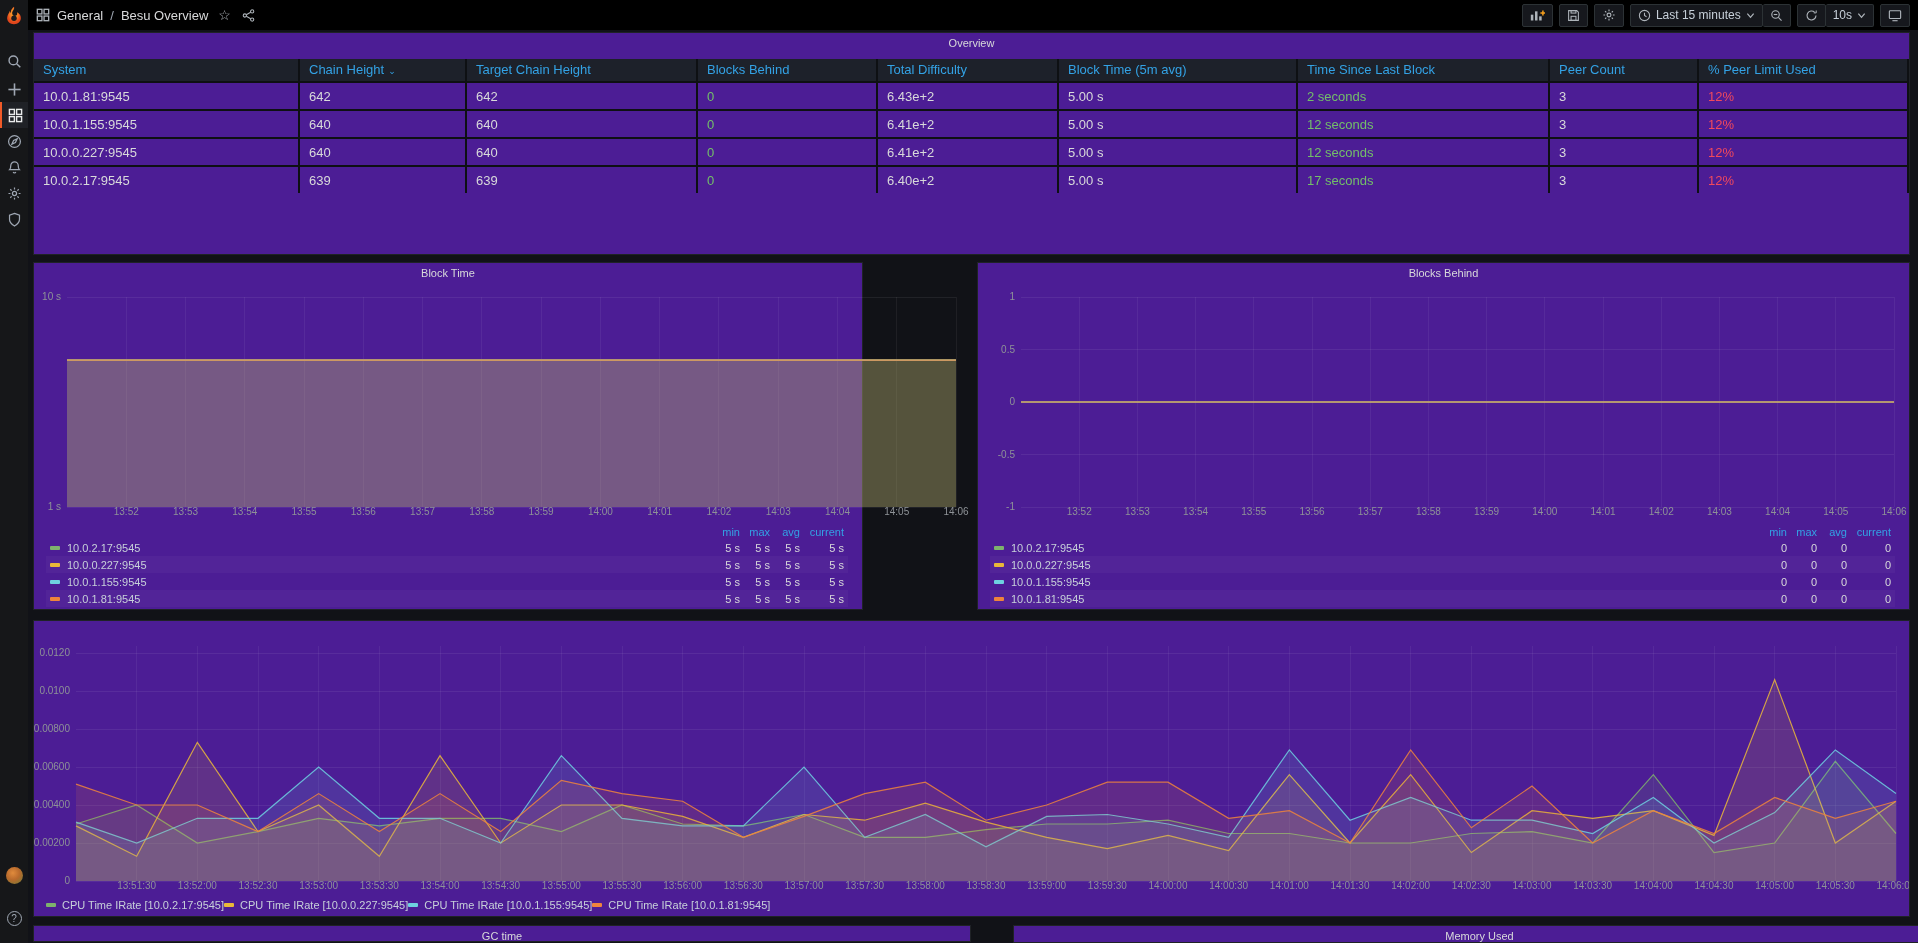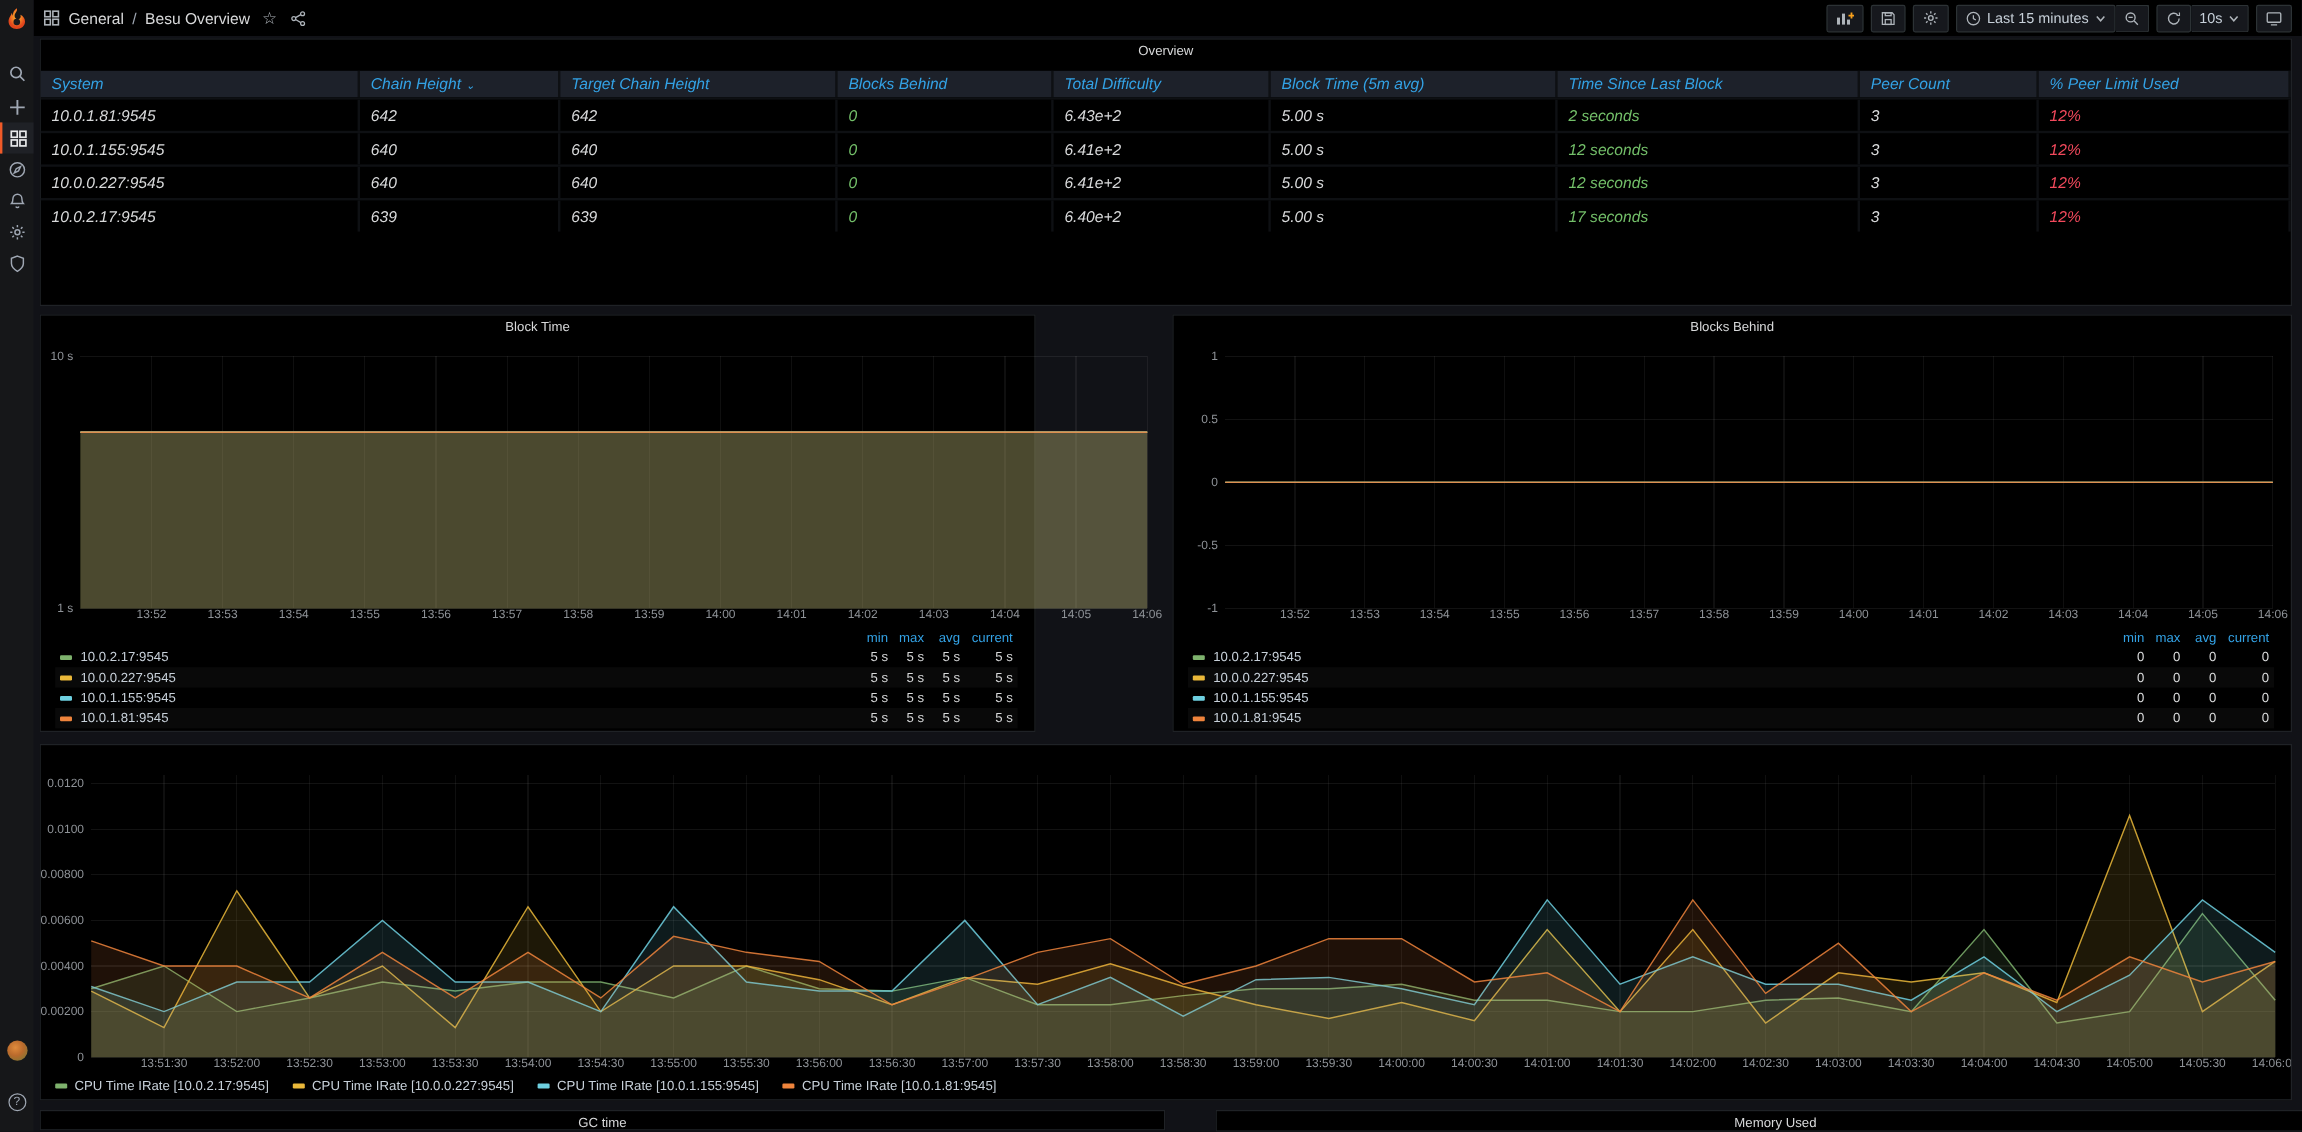--- a/index.html
+++ b/index.html
@@ -21,52 +21,52 @@
   .crumb-wrap { display:flex; align-items:center; gap:7px; font-size:13px; }
   .crumb-sep { color:#9fa7b3; }
   .tn-right { margin-left:auto; display:flex; align-items:center; gap:6px; }
   .tb-btn { height:23px; min-width:26px; display:flex; align-items:center; justify-content:center; gap:5px;
     background:#16181d; border:1px solid #2c3235; border-radius:2px; color:#c7d0d9; font-size:12px; padding:0 7px; cursor:pointer; }
   .tb-group { display:flex; }
   .tb-group .tb-btn + .tb-btn { border-left:none; }
   .glyph { font-size:13px; line-height:1; color:#aeb4ba; }
 
   
-  .panel { position:absolute; background:#000000; border:1px solid #1f2226; }
+  .panel { position:absolute; background:#4c1d95; border:1px solid #1f2226; }
   .panel-title { height:20px; line-height:20px; text-align:center; font-size:11px; font-weight:500; color:#d8d9da; }
   .p-overview { left:33px; top:32px;  width:1877px; height:223px; }
   .p-blocktime { left:33px; top:262px; width:830px;  height:348px; }
   .p-blocksbehind { left:977px; top:262px; width:933px; height:348px; }
   .p-cpu { left:33px; top:620px; width:1877px; height:297px; }
   .p-gc { left:33px; top:925px; width:938px; height:17px; overflow:hidden; }
   .p-mem { left:1013px; top:925px; width:933px; height:18px; overflow:hidden; }
 
   
   .tbl { position:absolute; left:0; top:26px; width:1875px; font-size:13px; }
   .tbl-row { display:grid; grid-template-columns:266px 167px 231px 180px 181px 239px 252px 149px auto; }
   .tbl-head { background:#1d212a; }
   .tbl-head .cell { color:#33a2e5; font-weight:500; height:22px; line-height:22px; }
-  .cell { padding:0 0 0 9px; border-right:2px solid #0e1013; white-space:nowrap; overflow:hidden;font-style:italic; }
+  .cell { padding:0 0 0 9px; border-right:2px solid #0e1013; white-space:nowrap; overflow:hidden; }
   .tbl-body .tbl-row { height:28px; line-height:28px; border-top:2px solid #0e1013; }
   .cell.c-green { color:var(--green); }
   .cell.c-red { color:var(--red); }
   .sort-caret { font-size:9px; color:#33a2e5; margin-left:4px; }
 
   
   .chart-mount { position:absolute; left:0; top:0; width:100%; height:100%; }
   .axis-label { font-size:10px; fill:#8e9297; }
   .legend-table { position:absolute; left:12px; right:14px; font-size:11px; color:#d8d9da; }
   .lg-row { display:flex; align-items:center; height:17px; padding:0 4px; cursor:pointer; }
   .lg-row.stripe { background:rgba(255,255,255,0.035); }
   .lg-head { color:#33a2e5; justify-content:flex-end; height:14px; cursor:default; }
   .lg-swatch { width:10px; height:4px; border-radius:1px; margin-right:7px; flex:0 0 auto; }
   .lg-name { flex:1 1 auto; color:#c7d0d9; }
   .lg-col { width:30px; text-align:right; flex:0 0 auto; }
   .lg-col.cur { width:44px; }
-  .legend-inline { position:absolute; left:12px; display:flex; gap:20px; font-size:11px; color:#c7d0d9; align-items:center; }
+  .legend-inline { position:absolute; left:12px; display:flex; gap:0; font-size:11px; color:#c7d0d9; align-items:center; }
   .li-item { display:flex; align-items:center; gap:6px; cursor:pointer; }
 </style>
 </head>
 <body>
 
 <div class="sidebar">
   <div class="logo">
     <svg width="22" height="22" viewBox="0 0 24 24">
       <defs>
           <radialGradient id="gflame" cx="50%" cy="40%">

